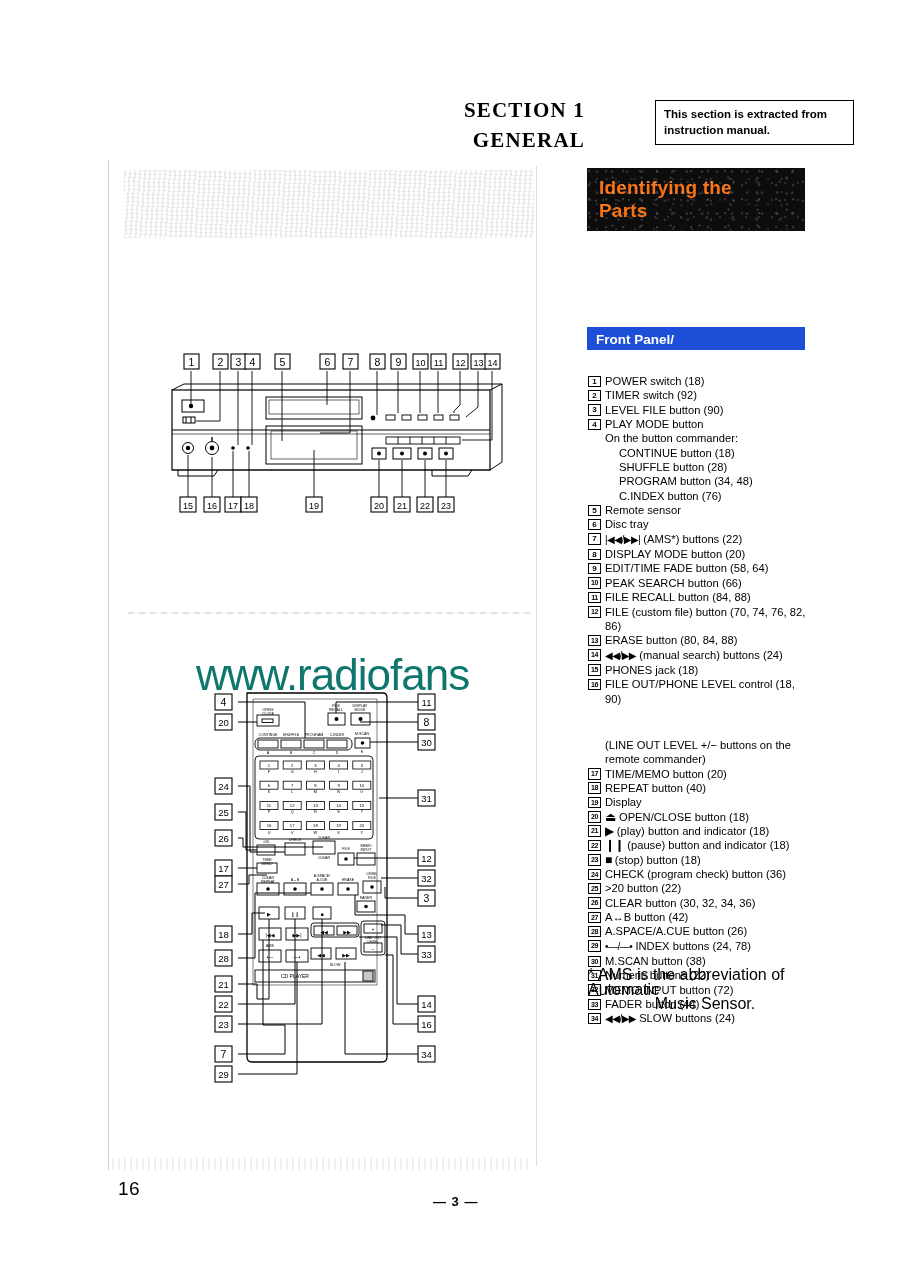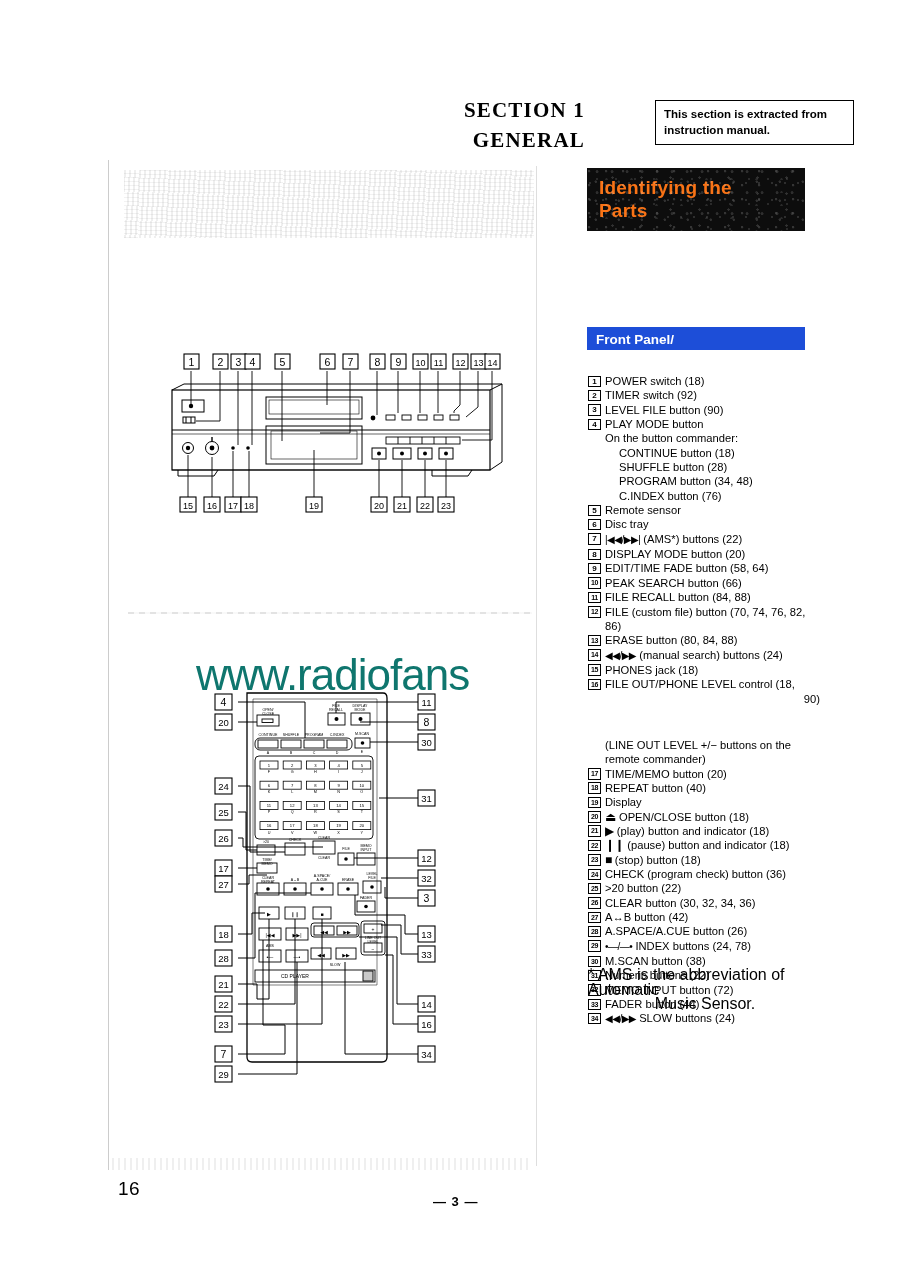--- a/index.html
+++ b/index.html
@@ -173,21 +173,21 @@
       <div class="item"><span class="num">8</span><span>DISPLAY MODE button (20)</span></div>
       <div class="item"><span class="num">9</span><span>EDIT/TIME FADE button (58, 64)</span></div>
       <div class="item"><span class="num wide">10</span><span>PEAK SEARCH button (66)</span></div>
       <div class="item"><span class="num wide">11</span><span>FILE RECALL button (84, 88)</span></div>
       <div class="item"><span class="num wide">12</span><span>FILE (custom file) button (70, 74, 76, 82,</span></div>
       <div class="item" style="padding-left: 17px;">86)</div>
       <div class="item"><span class="num wide">13</span><span>ERASE button (80, 84, 88)</span></div>
       <div class="item"><span class="num wide">14</span><span class="sym">◀◀/▶▶</span><span> (manual search) buttons (24)</span></div>
       <div class="item"><span class="num wide">15</span><span>PHONES jack (18)</span></div>
       <div class="item"><span class="num wide">16</span><span>FILE OUT/PHONE LEVEL control (18,</span></div>
-      <div class="item" style="padding-left: 17px; text-align: right;">90)</div>
+      <div class="item" style="padding-left: 17px;">90)</div>
       <div class="item" style="padding-left: 17px; margin-top: 32px;">(LINE OUT LEVEL +/− buttons on the</div>
       <div class="item" style="padding-left: 17px;">remote commander)</div>
       <div class="item"><span class="num wide">17</span><span>TIME/MEMO button (20)</span></div>
       <div class="item"><span class="num wide">18</span><span>REPEAT button (40)</span></div>
       <div class="item"><span class="num wide">19</span><span>Display</span></div>
       <div class="item"><span class="num wide">20</span><span class="symbig">⏏</span><span> OPEN/CLOSE button (18)</span></div>
       <div class="item"><span class="num wide">21</span><span class="symbig">▶</span><span>  (play) button and indicator (18)</span></div>
       <div class="item"><span class="num wide">22</span><span class="symbig">❙❙</span><span> (pause) button and indicator (18)</span></div>
       <div class="item"><span class="num wide">23</span><span class="symbig">■</span><span> (stop) button (18)</span></div>
       <div class="item"><span class="num wide">24</span><span>CHECK (program check) button (36)</span></div>

